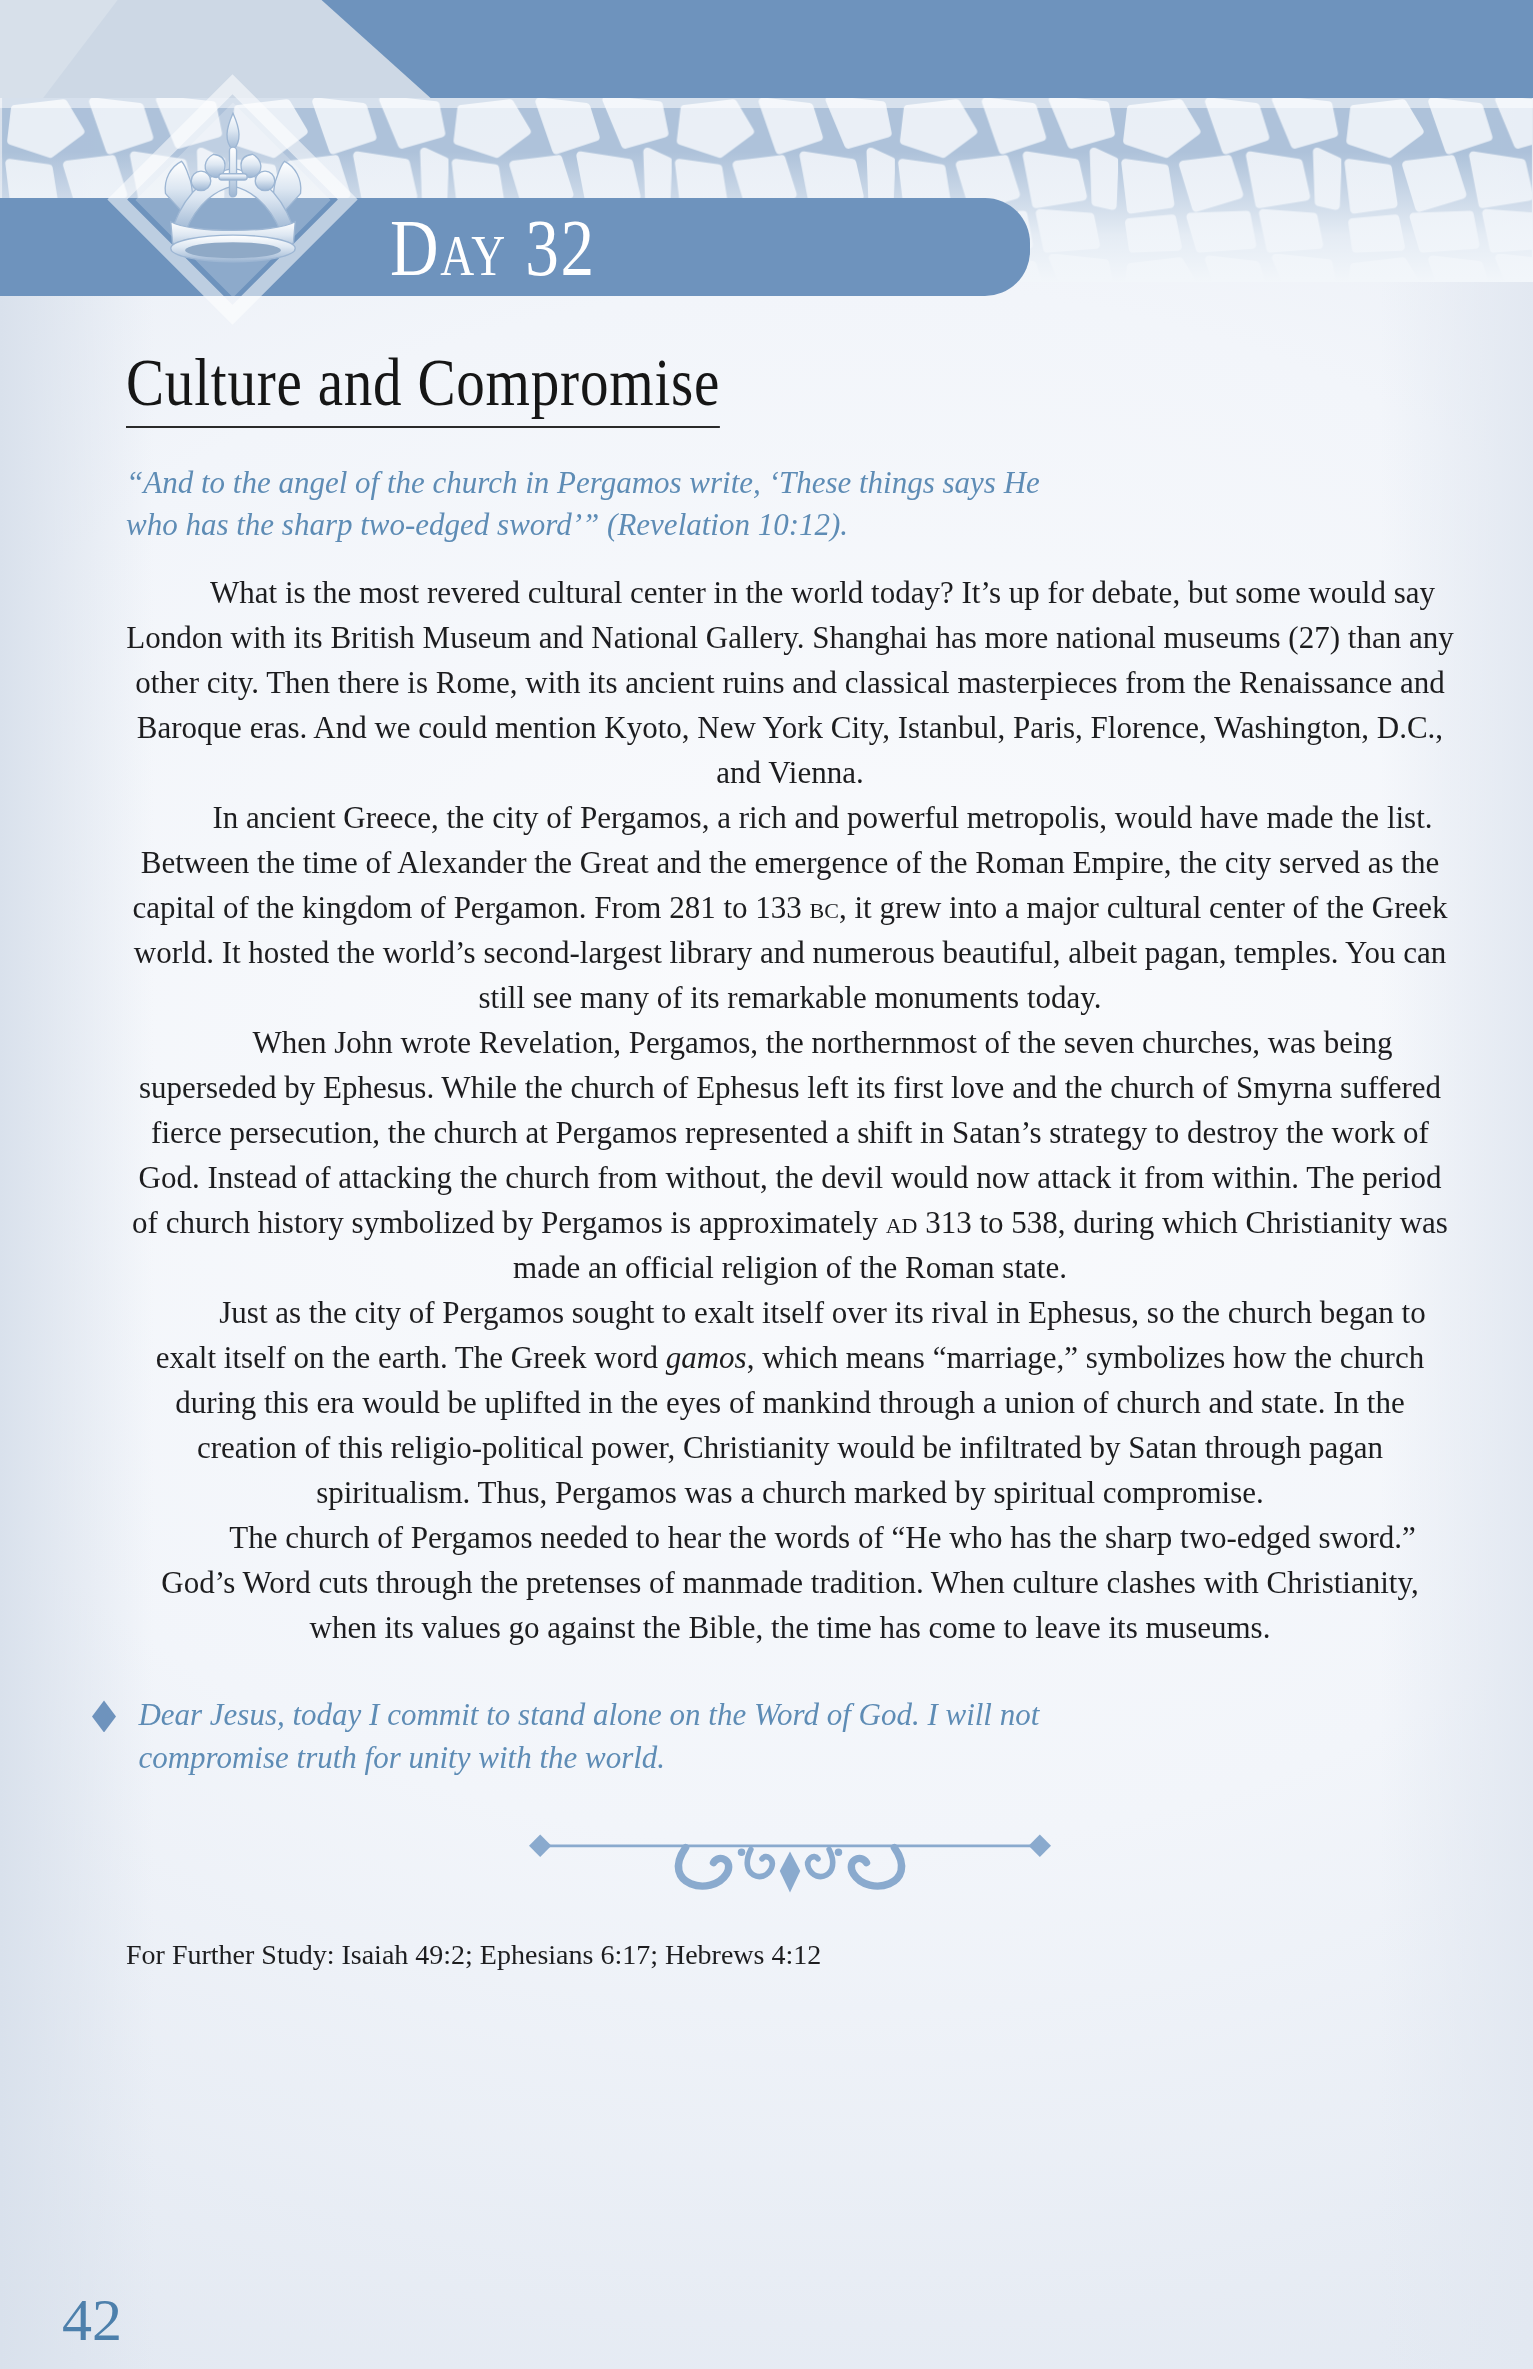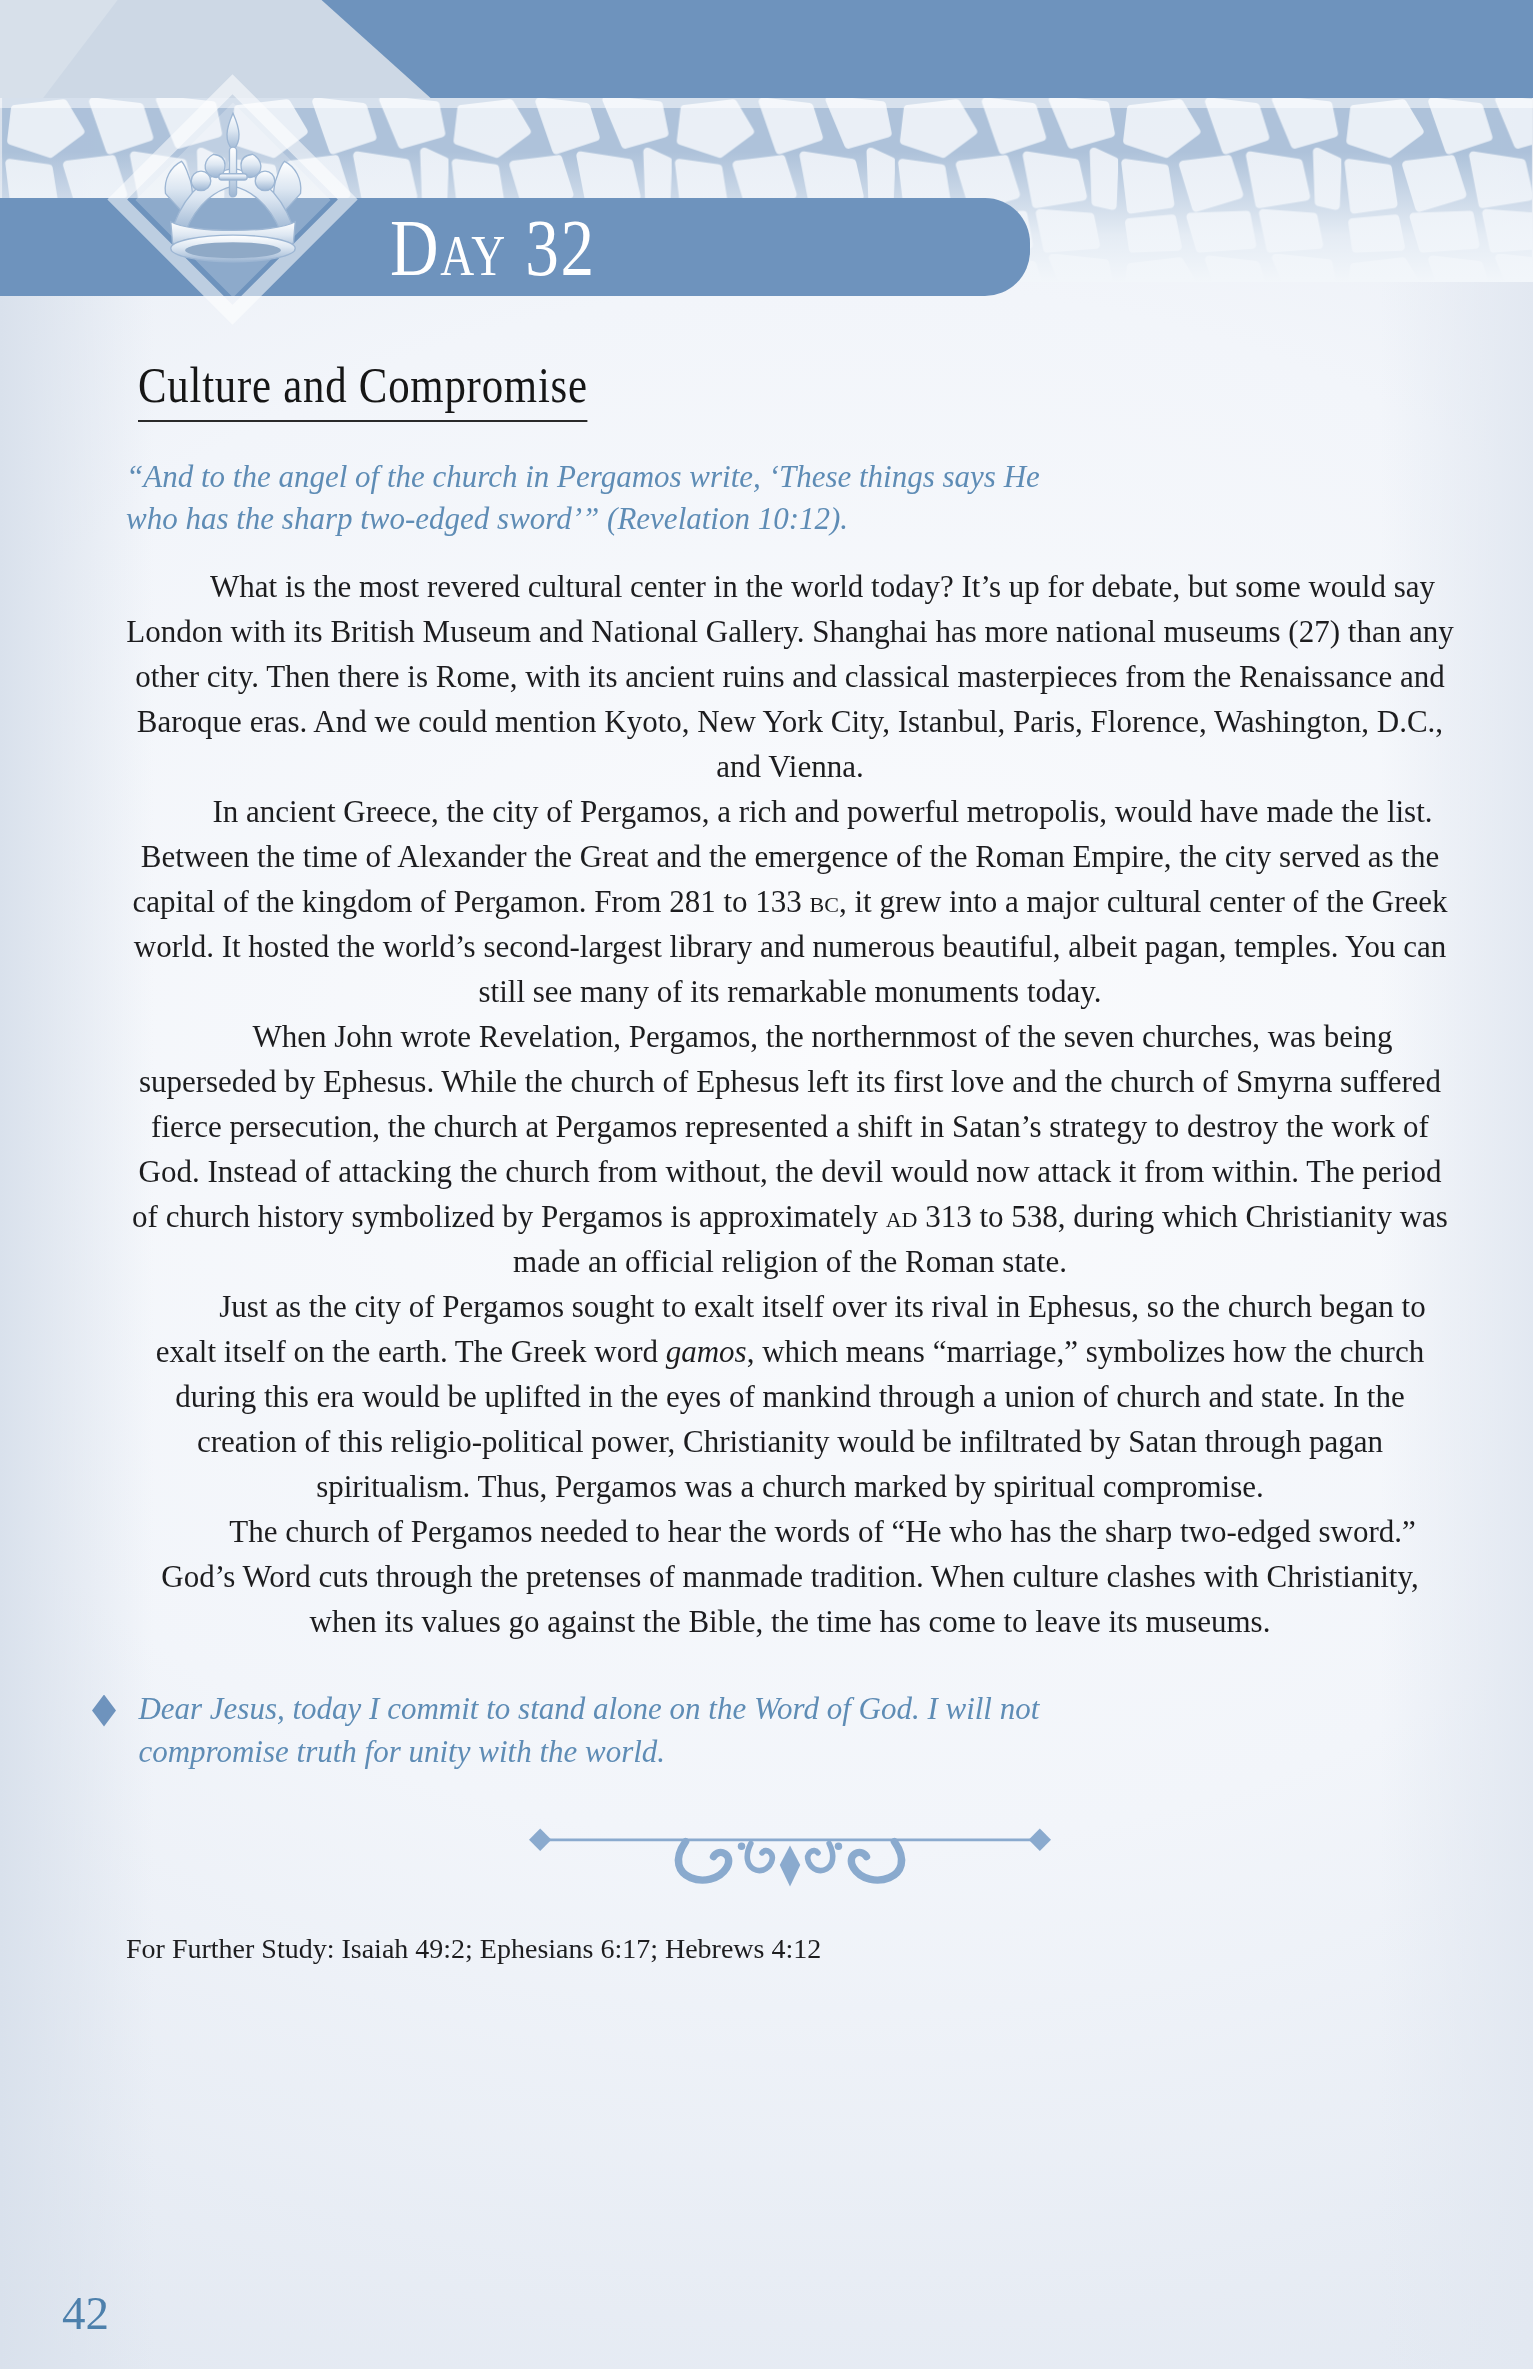--- a/index.html
+++ b/index.html
@@ -33,35 +33,35 @@
   .day-text{position:absolute;left:390px;top:0;height:98px;line-height:101px;color:#fff;
     font-size:80px;font-variant:small-caps;letter-spacing:1.9px;display:inline-block;
     transform:scaleX(.84);transform-origin:left center;white-space:nowrap;}
   .diamond-ring{position:absolute;left:144px;top:111px;width:177px;height:177px;
     transform:rotate(45deg);border:14px solid rgba(255,255,255,.55);box-sizing:border-box;background:transparent;}
   .diamond-fill{position:absolute;left:164px;top:131px;width:138px;height:138px;
     transform:rotate(45deg);background:rgba(255,255,255,.22);}
   .crown{position:absolute;left:135px;top:108px;}
   
   main{position:absolute;left:126px;top:347px;width:1328px;}
-  h1{margin:12px;font-weight:normal;color:#161616;font-size:51px;line-height:1.05;}
+  h1{margin:0;font-weight:normal;color:#161616;font-size:68px;line-height:1.05;}
   h1 .t{display:inline-block;transform:scaleX(.84);transform-origin:left center;
     border-bottom:2.8px solid #2a2a2a;padding-bottom:7.5px;letter-spacing:0.9px;}
   .quote{margin:34px 0 0 0;width:960px;font-style:italic;color:var(--accent);
     font-size:31px;line-height:42px;}
   .body{margin-top:24px;color:var(--ink);font-size:31px;line-height:45px;text-align:center;}
   .body p{margin:0;text-indent:65px;}
   .body .sc{font-variant:small-caps;text-transform:lowercase;}
   .prayer{margin-top:43px;display:flex;align-items:flex-start;}
   .bullet{flex:0 0 auto;width:24px;height:32px;margin:7.5px 22.4px 0 -34px;background:var(--band);
     clip-path:polygon(50% 0,100% 50%,50% 100%,0 50%);}
   .prayer p{margin:0;width:1007px;font-style:italic;color:var(--accent);font-size:31px;line-height:43px;}
   .divider-wrap{margin-top:48px;width:1328px;text-align:center;}
   .study{margin:35px 0 0 0;color:var(--ink);font-size:28px;}
-  .page-number{position:absolute;left:62px;top:2286px;color:var(--pagenum);font-size:47px;}
+  .page-number{position:absolute;left:62px;top:2286px;color:var(--pagenum);font-size:60px;}
 </style>
 </head>
 <body>
 
 <div class="page">
 
   <div class="crackle">
     <svg width="1534" height="186" viewBox="0 0 1645 200">
       <defs>
         <pattern id="crk" width="240" height="170" patternUnits="userSpaceOnUse">

